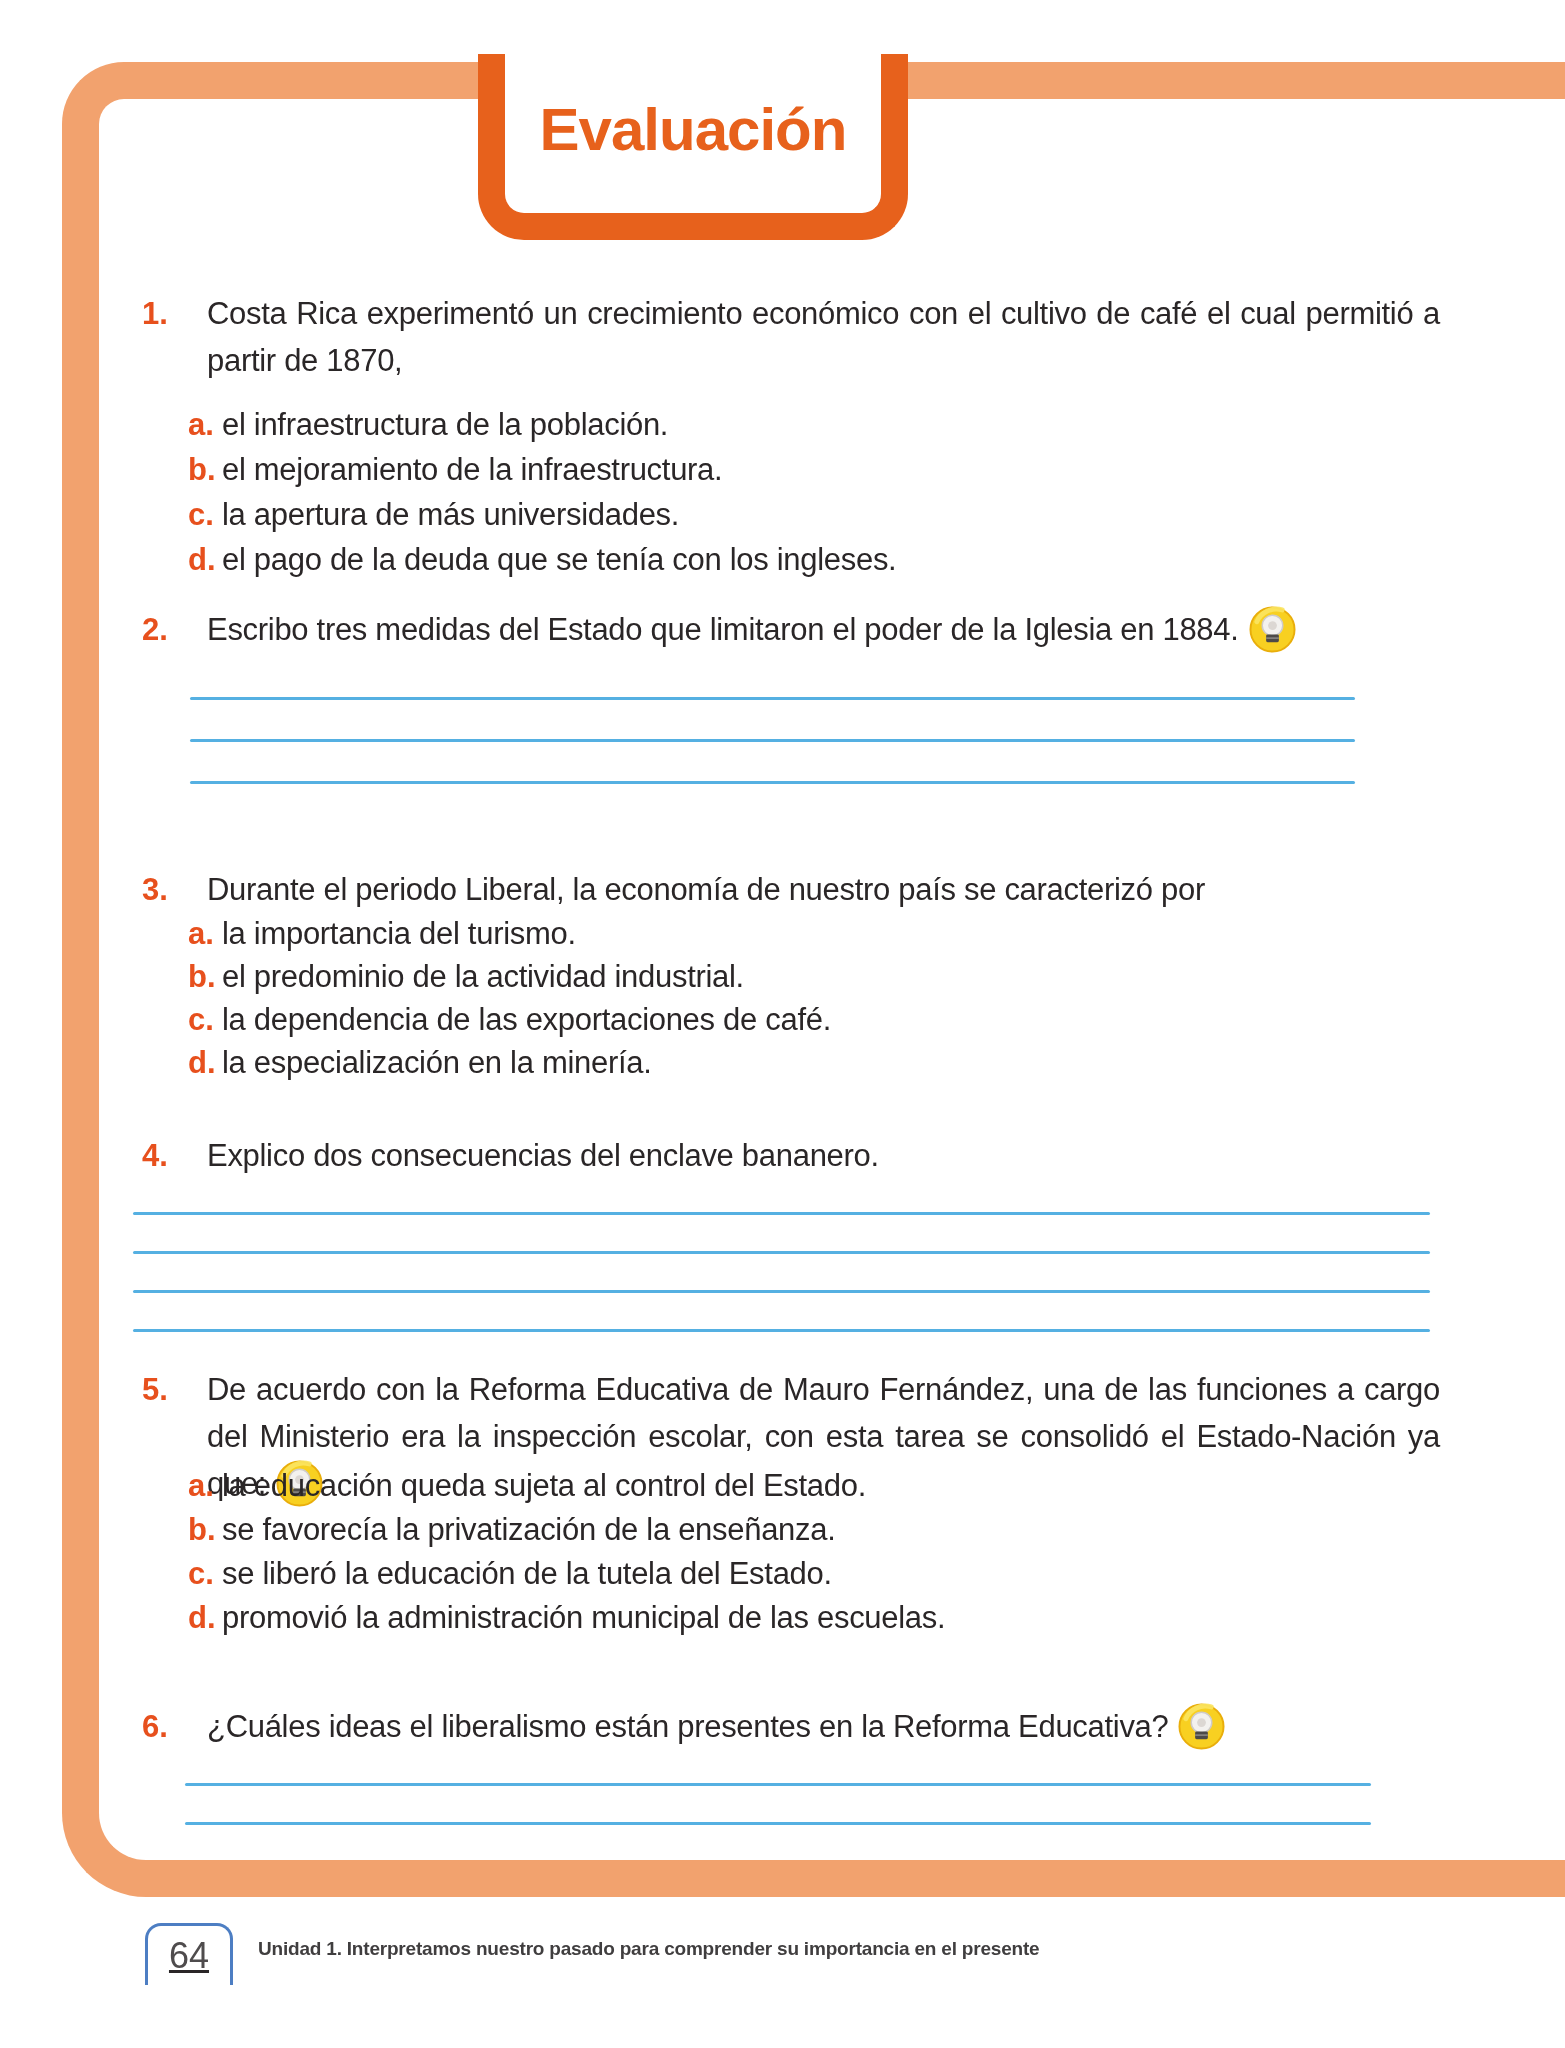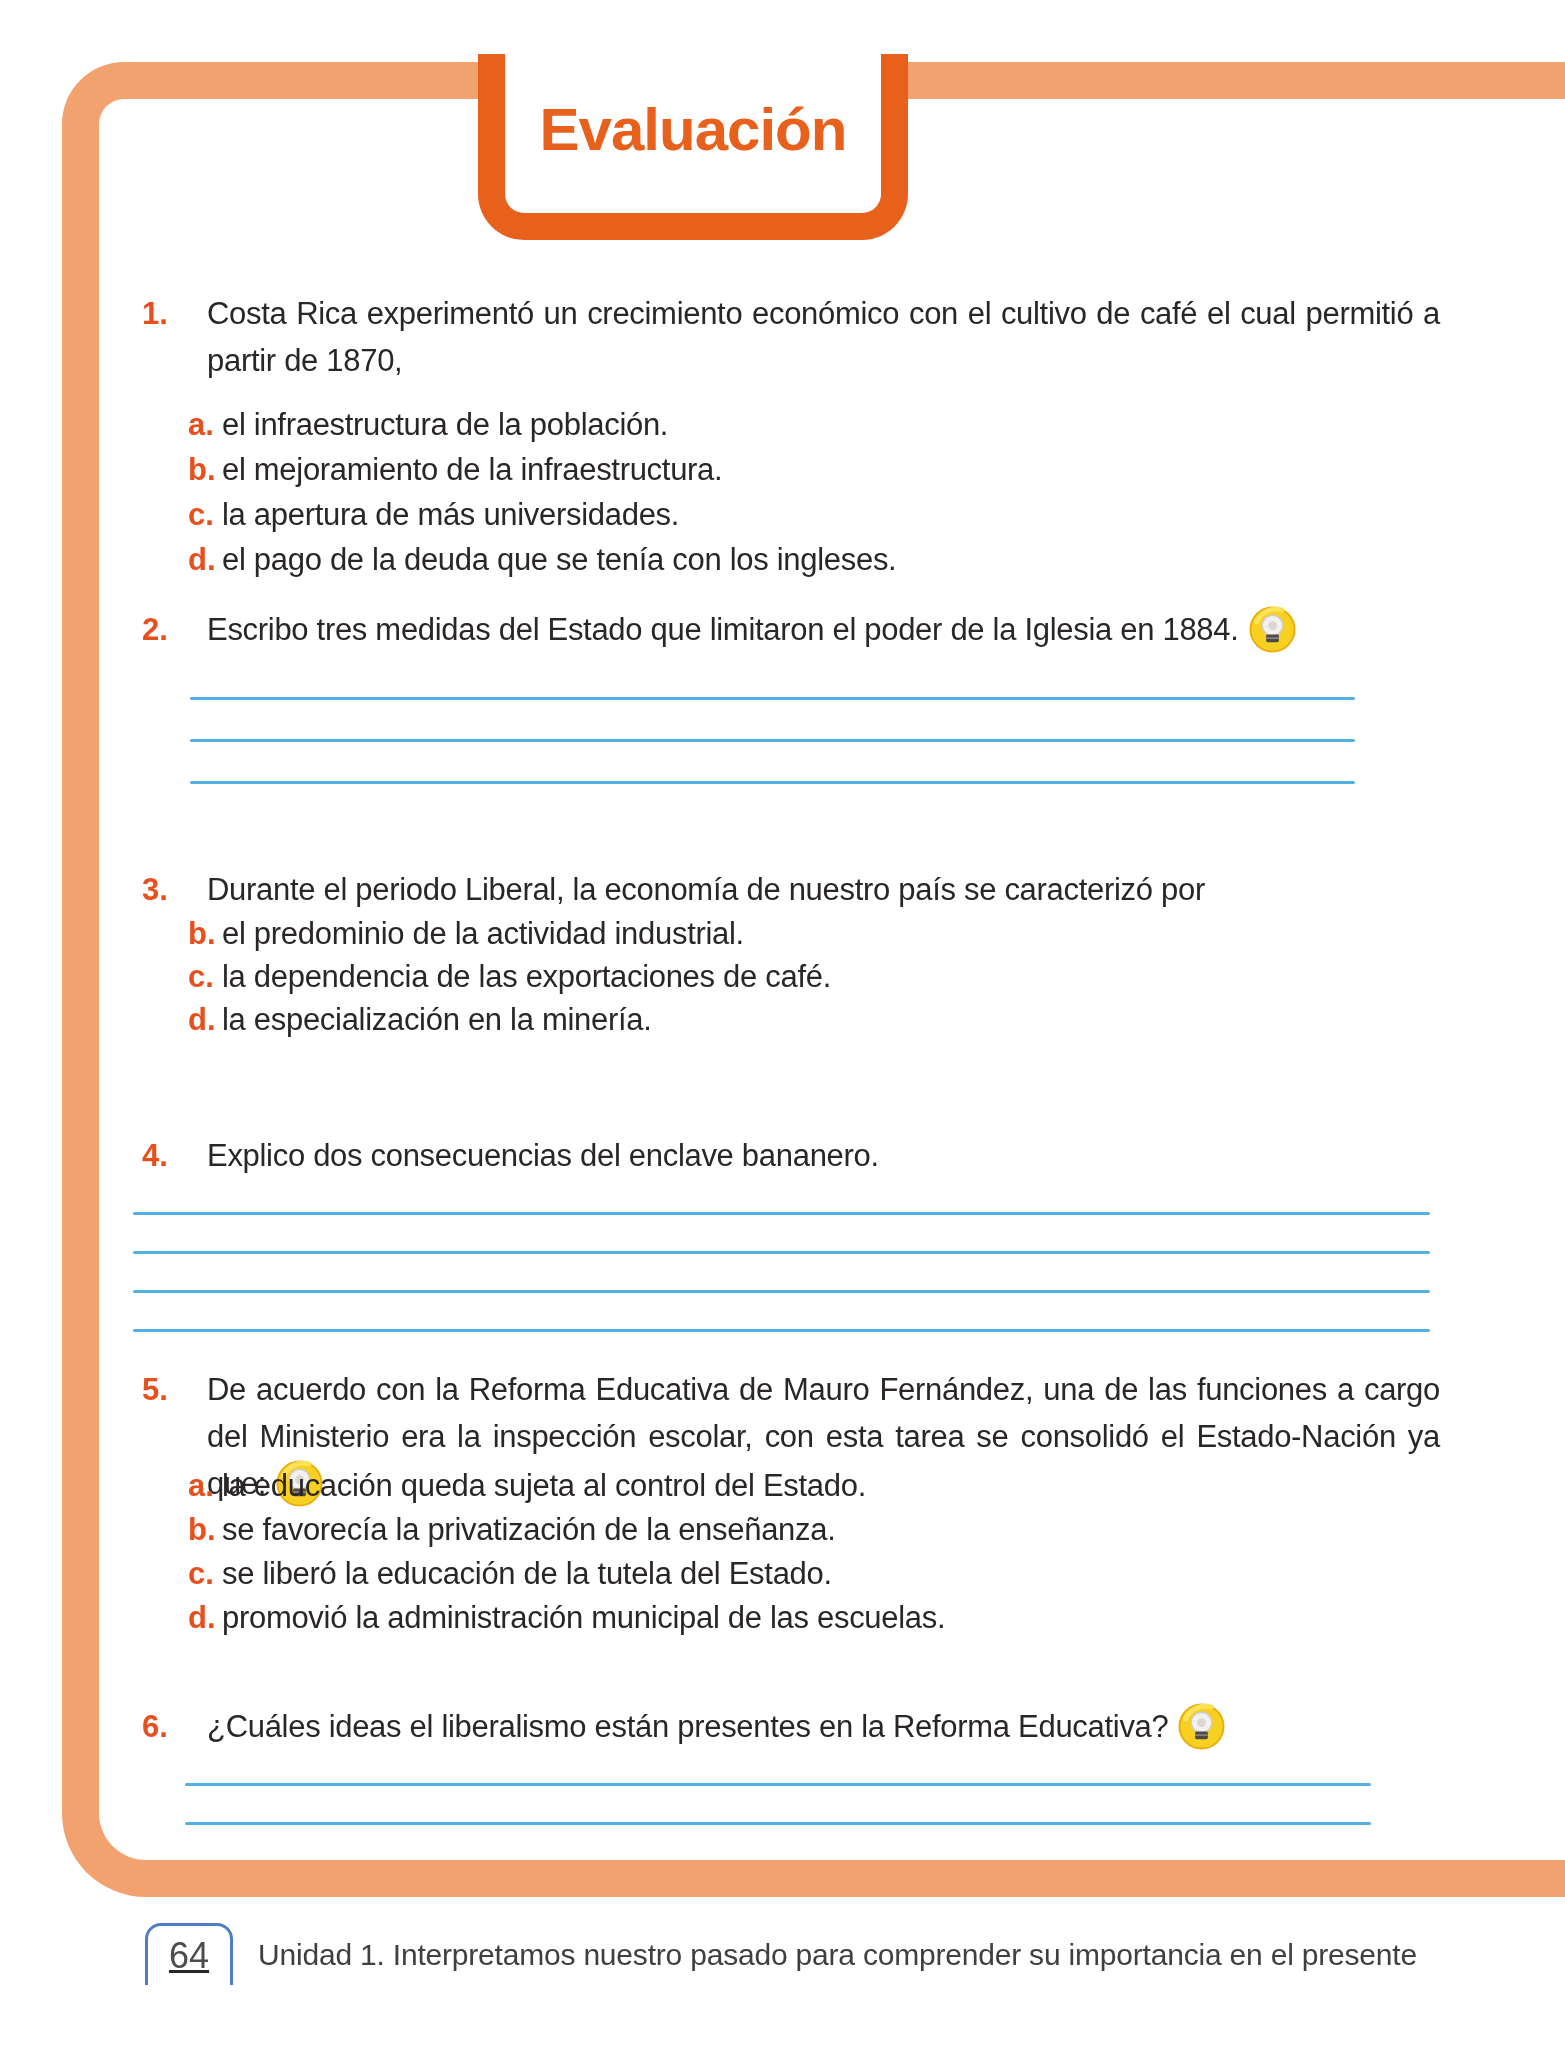--- a/index.html
+++ b/index.html
@@ -62,21 +62,21 @@
   
   .page-box{
     position:absolute;left:145px;top:1923px;width:88px;height:62px;
     box-sizing:border-box;
     border-left:3px solid #4d7ec3;border-top:3px solid #4d7ec3;border-right:3px solid #4d7ec3;
     border-radius:16px 16px 0 0;
     display:flex;align-items:center;justify-content:center;text-decoration:underline;
   }
   .page-num{font-size:36px;color:#4f4c4d;}
   .footer-text{
-    position:absolute;left:258px;top:1938px;font-size:30px;font-weight:normal;
+    position:absolute;left:258px;top:1938px;font-size:19px;font-weight:bold;
     color:#403e3f;letter-spacing:-0.2px;
   }
 </style>
 </head>
 <body>
 
 <div class="page">
 
   <div class="frame"></div>
 
@@ -121,20 +121,23 @@
     <div class="answer-line"></div>
     <div class="answer-line"></div>
   </div>
 
   <section class="q" style="top:866px">
     <span class="q-num">3.</span>
     <div class="q-text" style="text-align:left">Durante el periodo Liberal, la economía de nuestro país se caracterizó por</div>
   </section>
   <div class="opts" style="top:912px">
     <div class="opt h43">
+      <span class="opt-letter">a.</span><span class="opt-text">la importancia del turismo.</span>
+    </div>
+    <div class="opt h43">
       <span class="opt-letter">b.</span><span class="opt-text">el predominio de la actividad industrial.</span>
     </div>
     <div class="opt h43">
       <span class="opt-letter">c.</span><span class="opt-text">la dependencia de las exportaciones de café.</span>
     </div>
     <div class="opt h43">
       <span class="opt-letter">d.</span><span class="opt-text">la especialización en la minería.</span>
     </div>
   </div>
 

